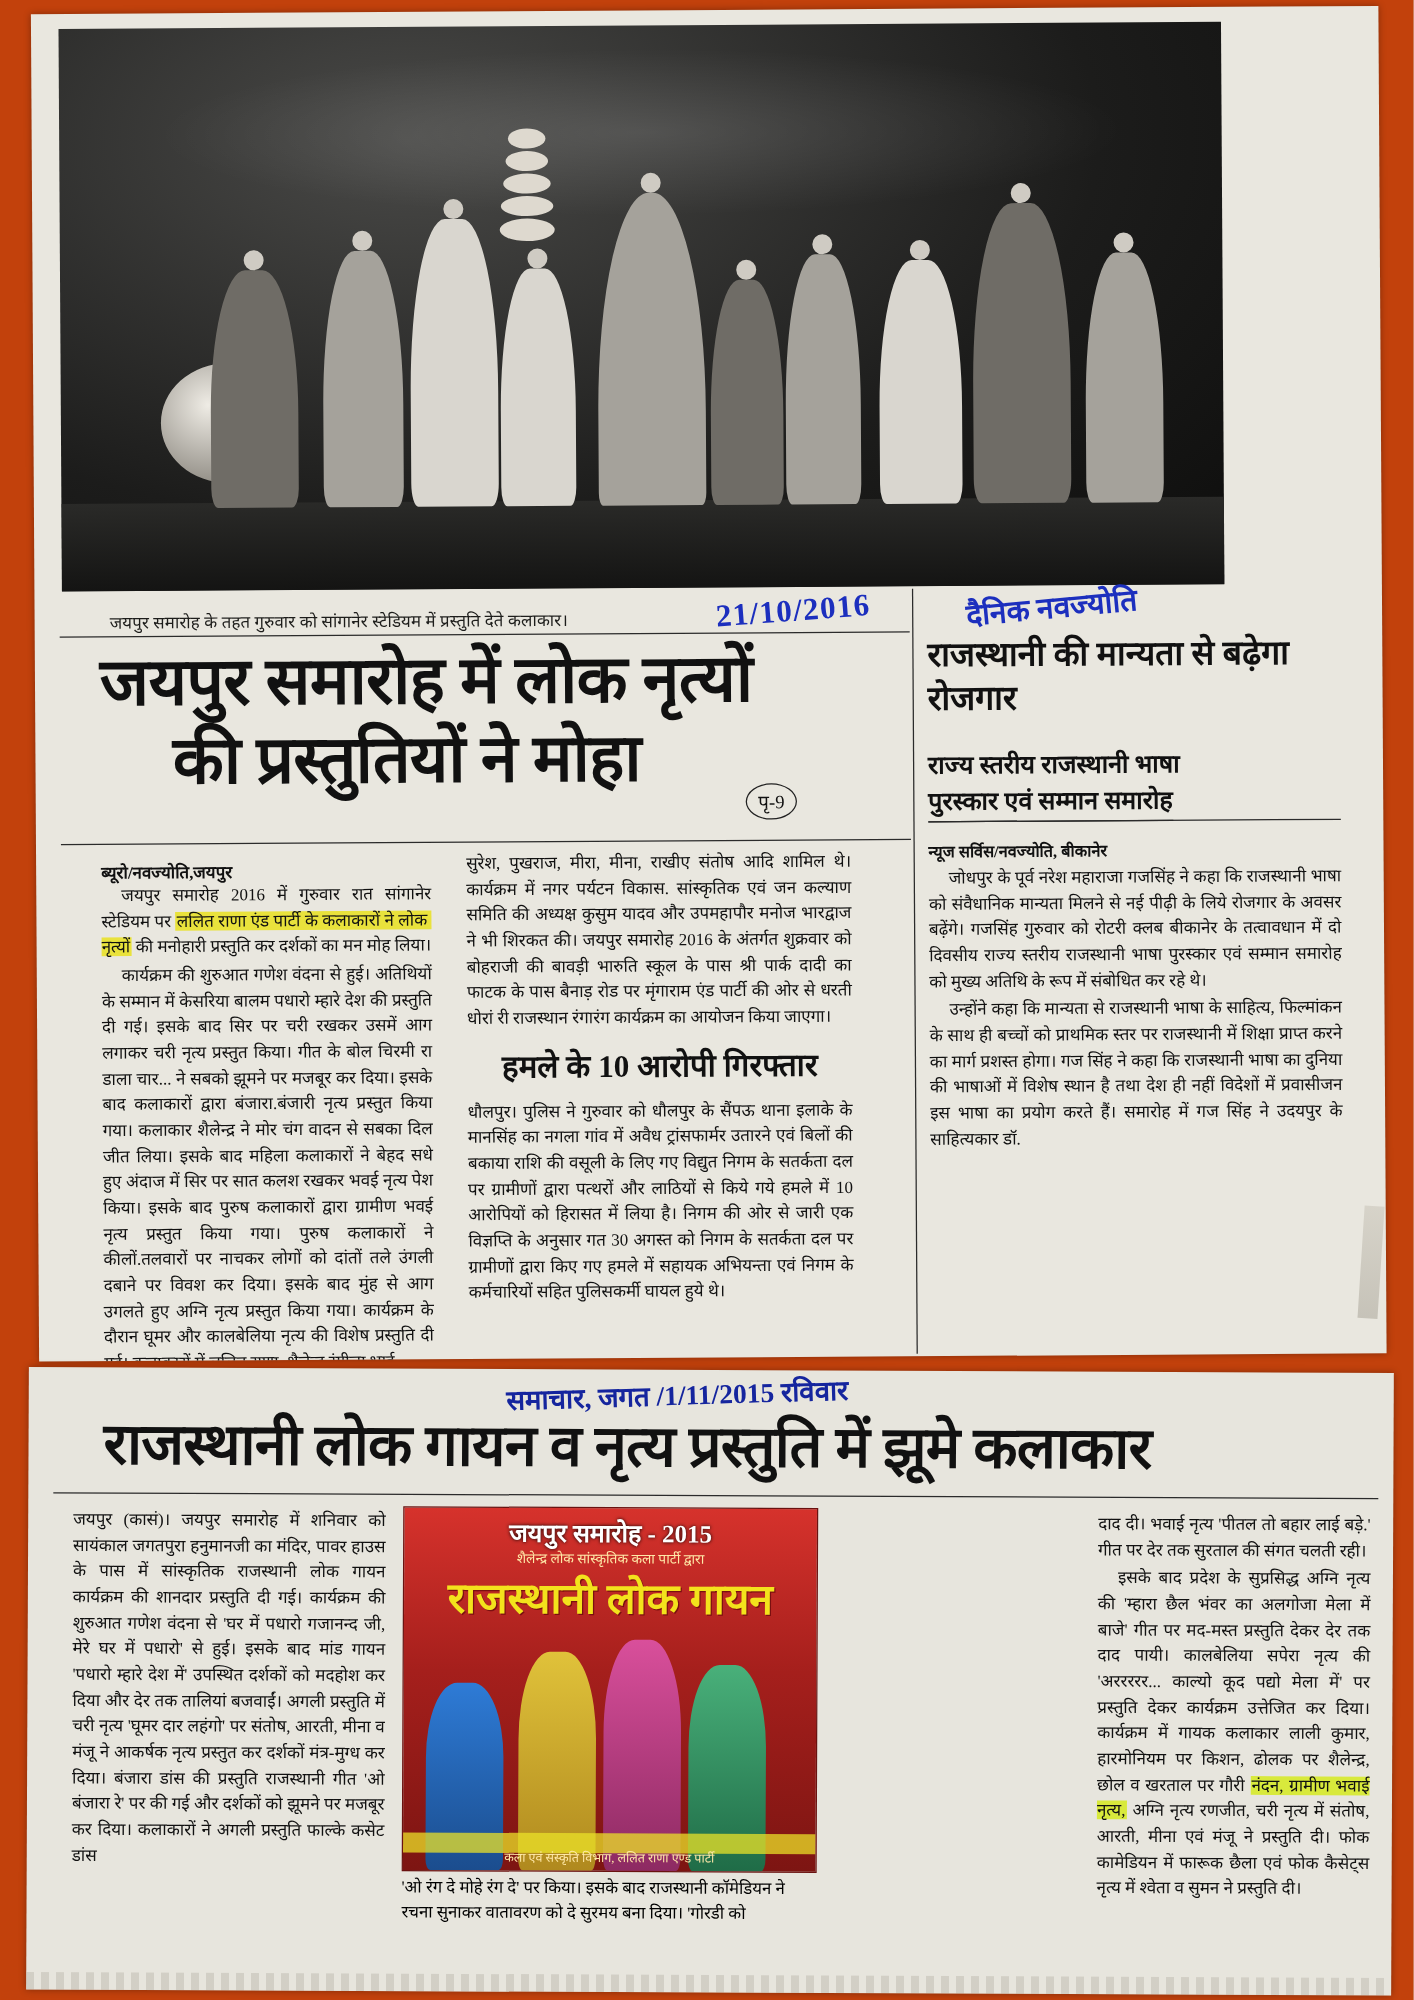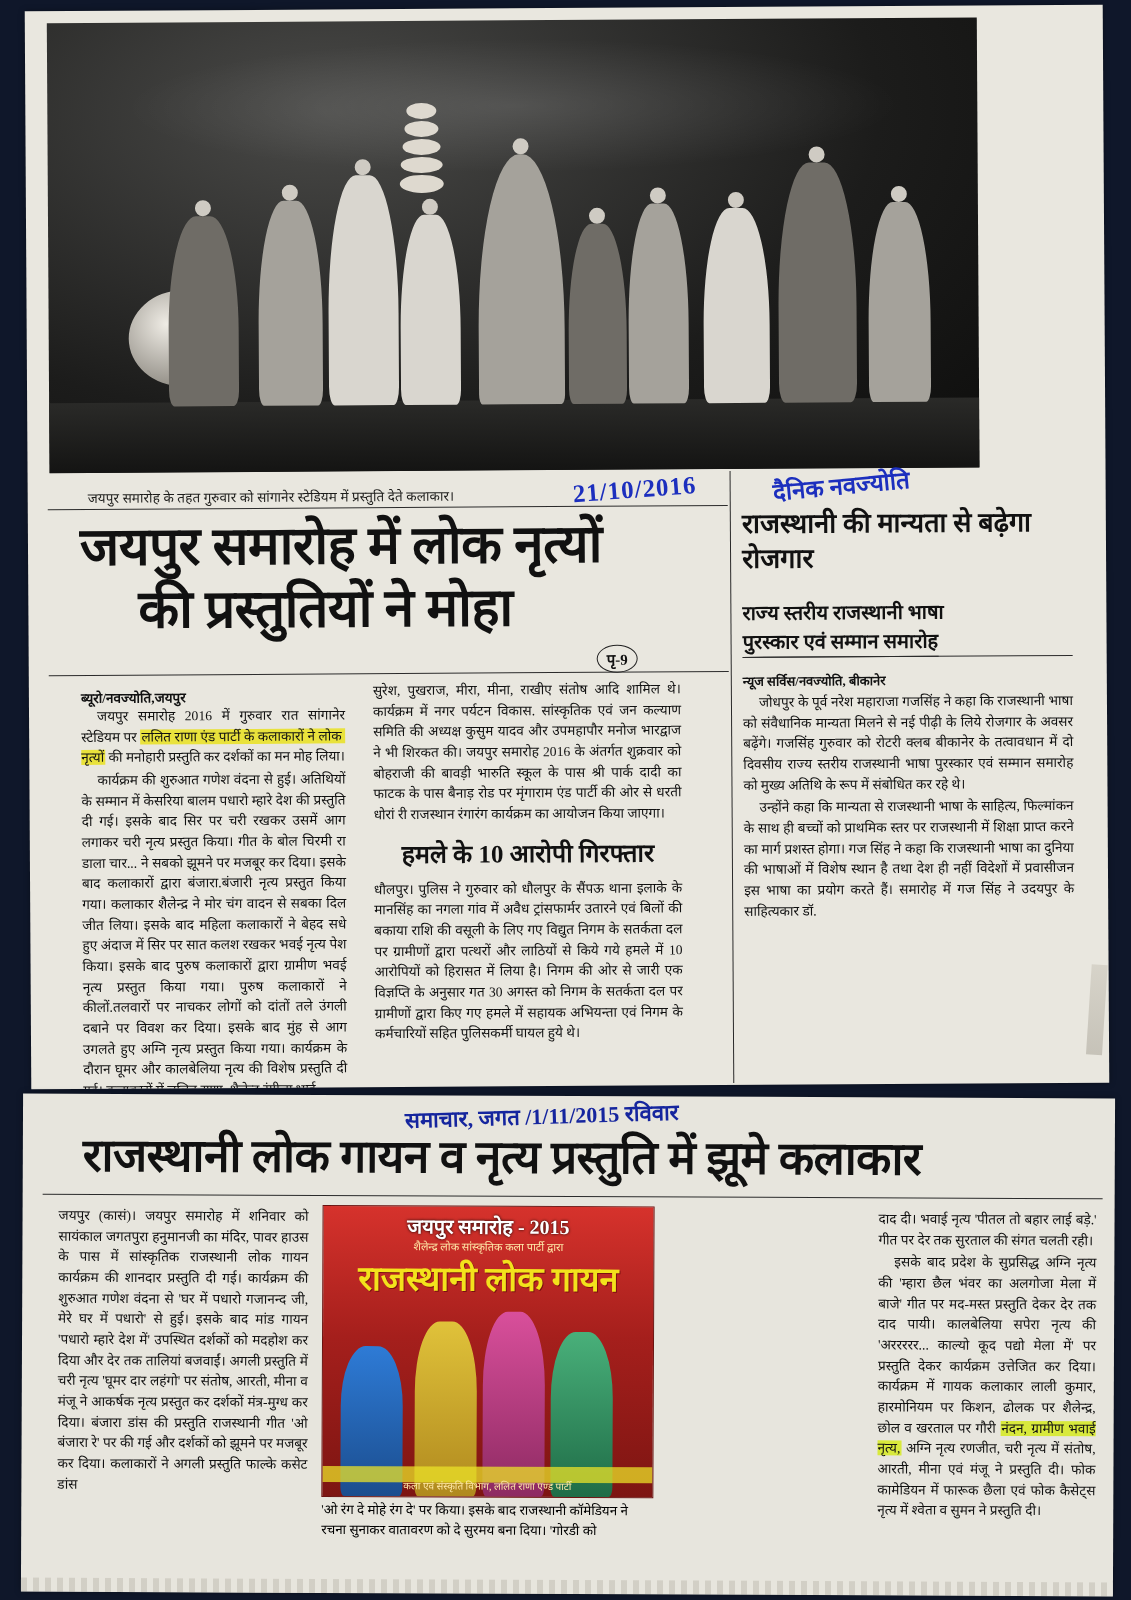--- a/index.html
+++ b/index.html
@@ -5,21 +5,21 @@
   html,body{margin:0;padding:0;}
   body{
     width:1131px;height:1600px;
     background:#d8d5cc;
     font-family:"Liberation Serif", serif;
     overflow:hidden;
     position:relative;
   }
   .page{
     position:absolute;inset:0;
-    background:#0f172a;
+    background:#c2410c;
   }
 
   
   .clip1{
     position:absolute;left:28px;top:8px;width:1078px;height:1078px;
     background:#e9e7df;
     box-shadow:0 0 6px rgba(0,0,0,.35);
     transform:rotate(-0.35deg);
     overflow:hidden;
   }
@@ -66,23 +66,23 @@
     font-size:24px;color:#1c2fbe;transform:rotate(-5deg);font-weight:bold;
   }
 
   .headline1{
     position:absolute;left:52px;top:505px;width:640px;
     font-size:53px;line-height:1.18;font-weight:bold;color:#111;
     letter-spacing:-.5px;
   }
   .headline1 .l2{padding-left:58px;display:block;}
   .pageref{
-    position:absolute;left:568px;top:637px;
+    position:absolute;left:568px;top:619px;
     font-size:15px;border:1.5px solid #222;border-radius:50%;
-    padding:3px 9px;color:#111;font-weight:bold;
+    padding:3px 9px;color:#111;
   }
 
   .rulev{position:absolute;background:#2b2b2b;width:1px;}
   .ruleh{position:absolute;background:#2b2b2b;height:1px;}
 
   
   .rhead{
     position:absolute;left:714px;top:500px;width:330px;
     font-size:27px;font-weight:bold;line-height:1.3;color:#111;
   }

